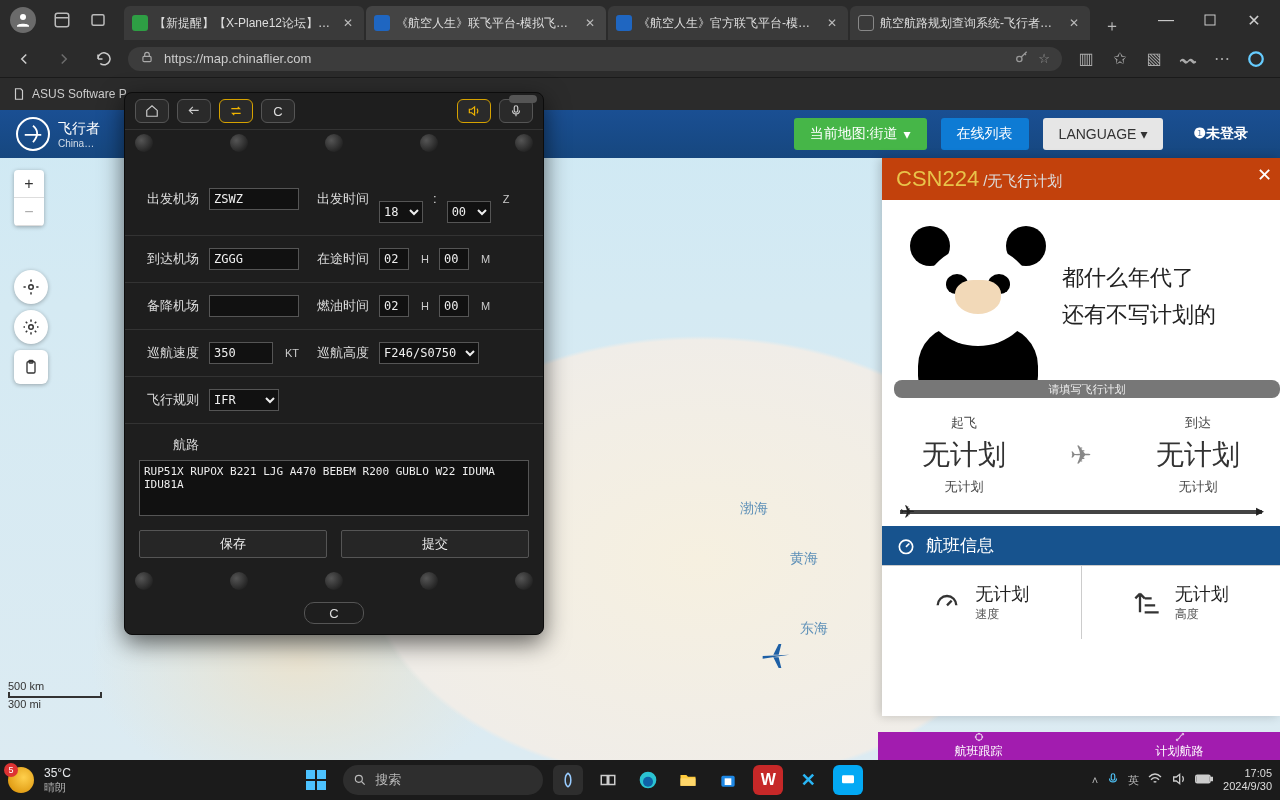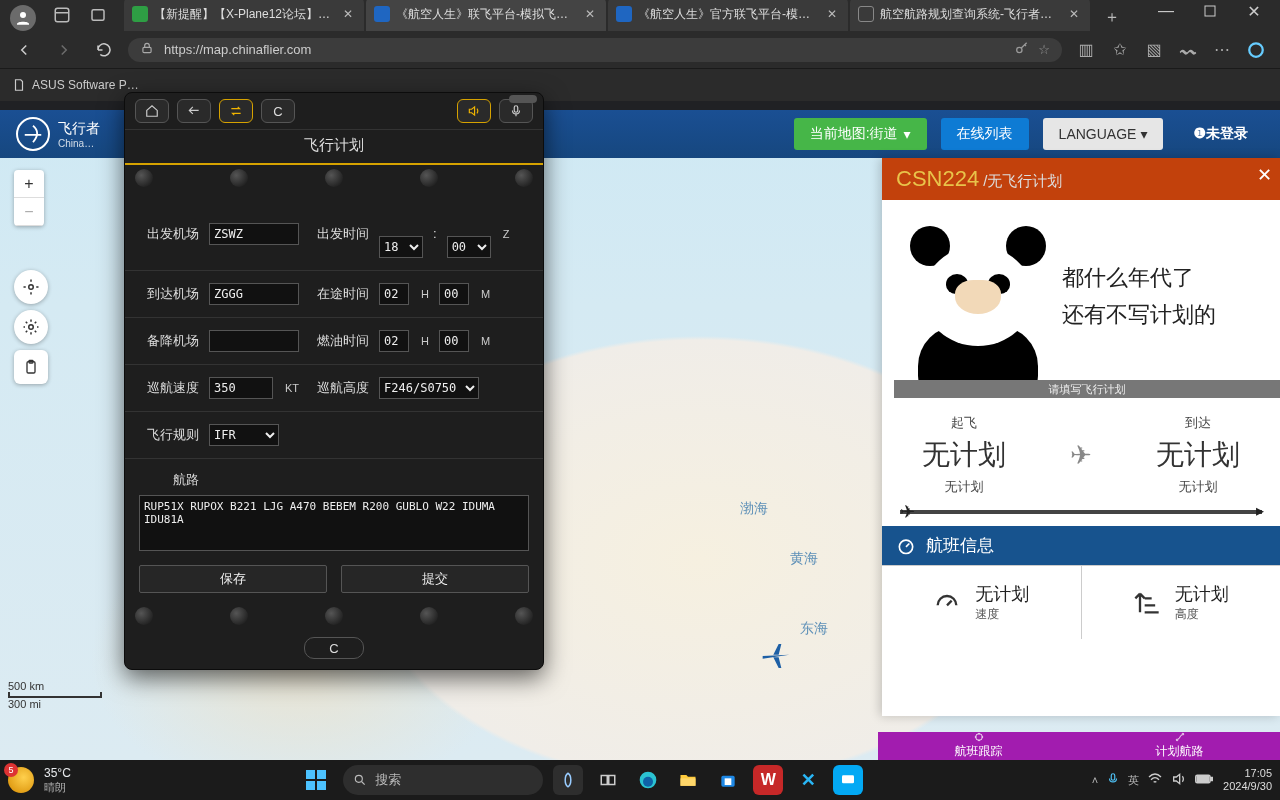--- a/index.html
+++ b/index.html
@@ -6,22 +6,22 @@
   body {
     font-family: "Segoe UI", Arial, sans-serif;
     background:#202124;
     width:1280px; height:800px;
     overflow:hidden;
     position:relative;
     color:#e8eaed;
   }
   
   .titlebar {
-    height:31px; background:#2b2b2b;
-    display:flex; align-items:flex-end;
+    height:40px; background:#2b2b2b;
+    display:flex; align-items:center;
     padding:0 4px;
   }
   .avatar {
     width:26px; height:26px; border-radius:50%;
     background:#6b6b6b; margin:0 10px 0 6px;
     display:flex; align-items:center; justify-content:center;
   }
   .avatar svg { width:18px; height:18px; fill:#fff; }
   .tb-icon {
     width:32px; height:32px; display:flex; align-items:center; justify-content:center;
@@ -162,21 +162,21 @@
     width:140px; height:160px; position:relative;
   }
   .panda .head { position:absolute; width:110px; height:100px; background:#fff; border-radius:50%; left:15px; top:30px; }
   .panda .ear { position:absolute; width:40px; height:40px; background:#000; border-radius:50%; }
   .panda .ear.l{ left:2px; top:10px;} .panda .ear.r{ right:2px; top:10px;}
   .panda .eye { position:absolute; width:22px; height:20px; background:#000; border-radius:50% 50% 45% 45%; top:58px;}
   .panda .eye.l{ left:38px;} .panda .eye.r{ right:38px;}
   .panda .face{ position:absolute; width:46px; height:34px; background:#f2d9b8; left:47px; top:64px; border-radius:40% 40% 50% 50%; }
   .panda .body{ position:absolute; width:120px; height:70px; background:#000; left:10px; top:110px; border-radius:40px 40px 20px 20px; }
   .memetext { font-size:22px; line-height:1.7; color:#222; }
-  .memebar { position:absolute; left:0; right:0; bottom:0; height:18px; background:#777; color:#eee; font-size:11px; text-align:center; line-height:18px;}
+  .memebar { position:absolute; left:0; right:0; bottom:0; height:18px; background:#777; color:#eee; font-size:11px; text-align:center; line-height:18px;border-radius:8px;}
   .plan-alt {
     display:flex; align-items:center; justify-content:space-around;
     padding:16px 8px 8px; position:relative;
   }
   .plan-col { text-align:center; }
   .plan-col .sm { font-size:13px; color:#444; margin-bottom:4px;}
   .plan-col .lg { font-size:28px; color:#333; }
   .plan-col .sm2 { font-size:13px; color:#444; margin-top:4px;}
   .plan-mid { color:#888; font-size:26px; }
   .progress { height:4px; background:#444; margin:6px 18px 0; position:relative; }
@@ -424,21 +424,20 @@
           </svg>
       </div>
       <div class="fp-tbtn">
         <svg width="14" height="14" viewBox="0 0 24 24" fill="none" stroke="#ccc" stroke-width="2">
             <rect x="9" y="3" width="6" height="11" rx="3"></rect>
             <path d="M6 11a6 6 0 0 0 12 0M12 18v3"></path>
           </svg>
       </div>
       <div class="fp-min"></div>
     </div>
-    <div class="fp-title">飞行计划</div>
     <div class="bolt-row">
       <div class="bolt"></div>
         <div class="bolt"></div>
         <div class="bolt"></div>
         <div class="bolt"></div>
         <div class="bolt"></div>
     </div>
     <div class="fp-body">
       <div class="fp-row">
         <div class="fp-label">出发机场</div>

